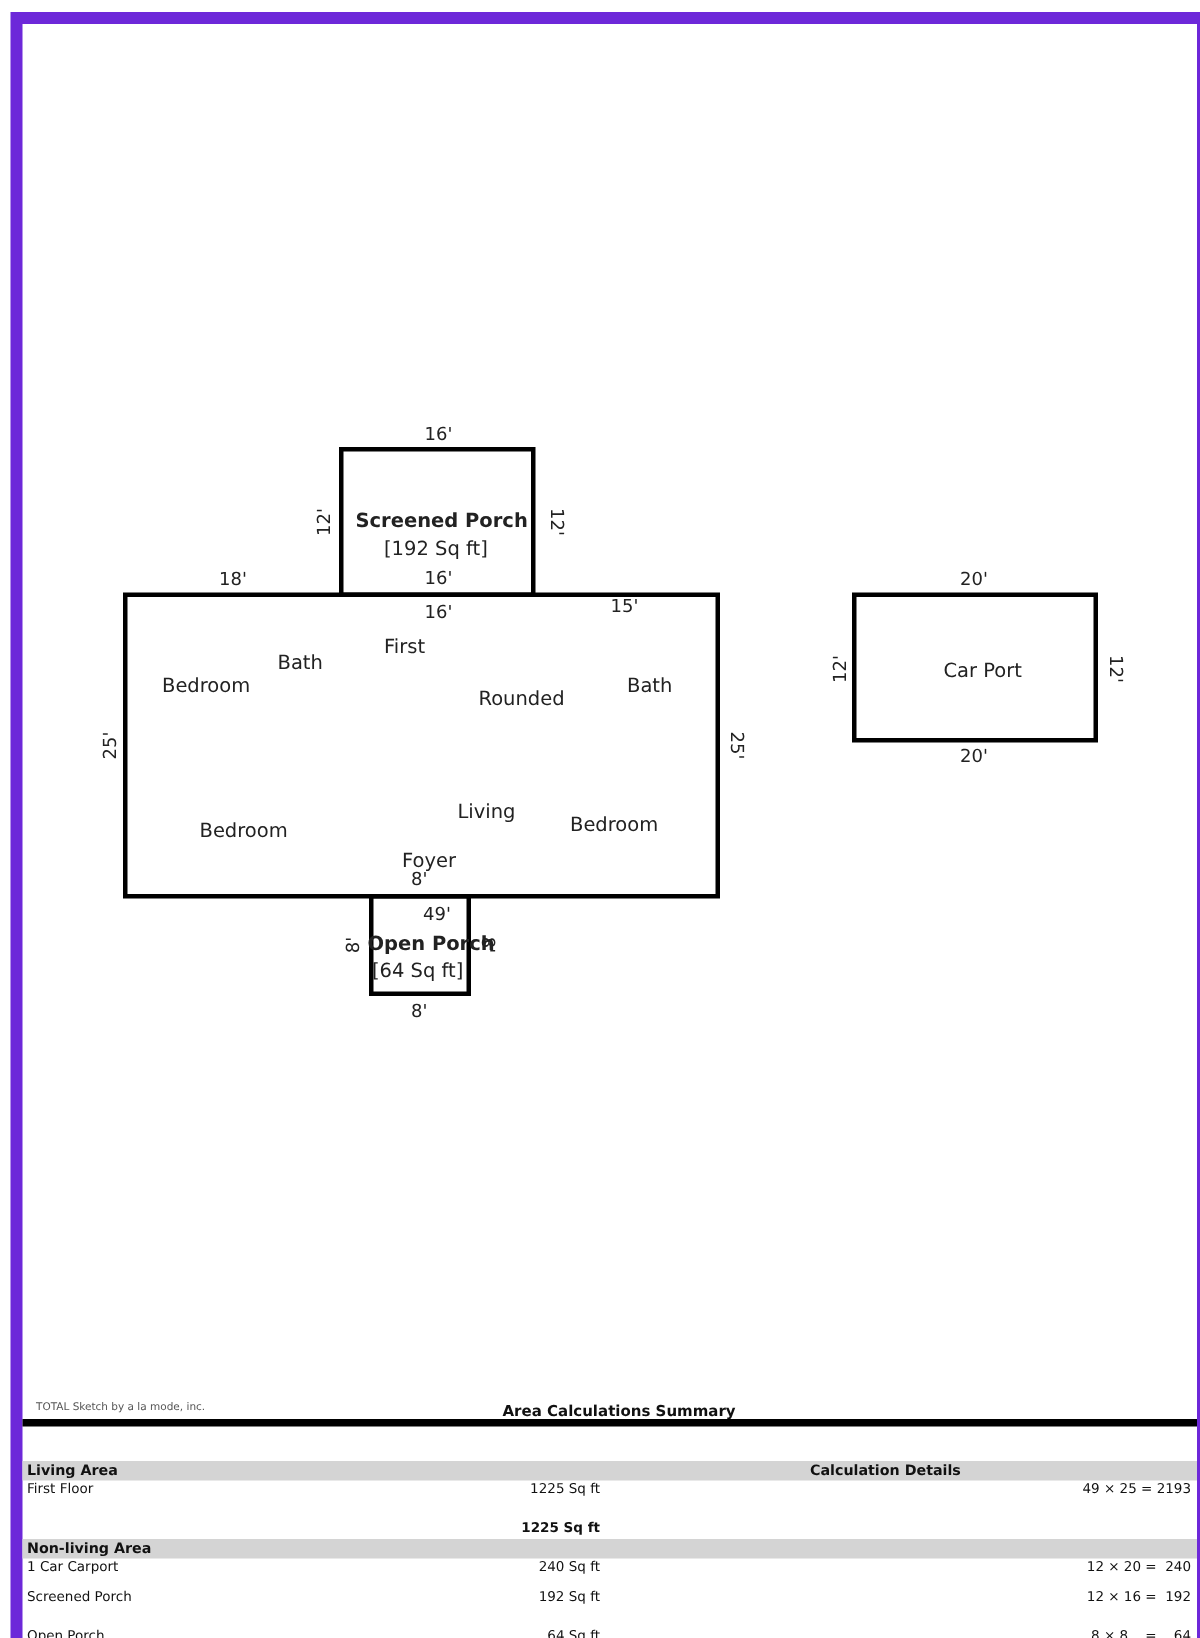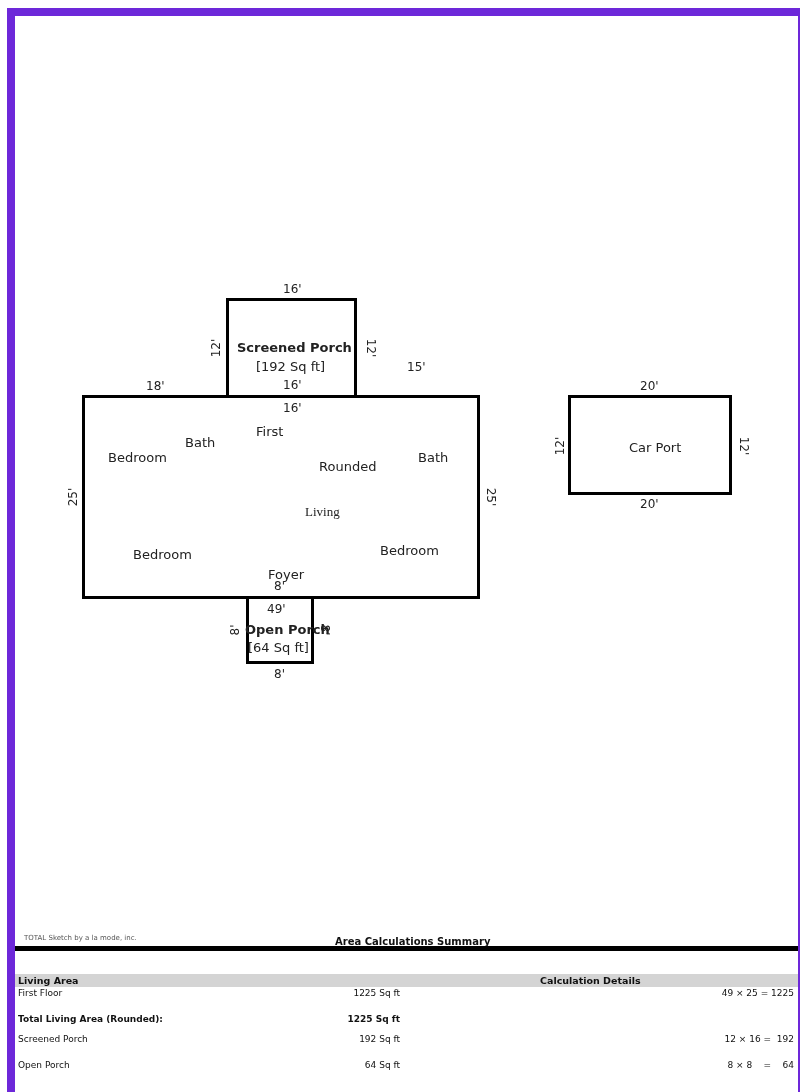--- a/index.html
+++ b/index.html
@@ -38,38 +38,38 @@
     <div class="box" style="left:211px; top:282px; width:131px; height:100px;"></div>
     <div class="abs dim" style="left:268px; top:266px;">16'</div>
     <div class="abs dim vert-l" style="left:192px; top:325px;">12'</div>
     <div class="abs dim vert-r" style="left:347px; top:325px;">12'</div>
     <div class="abs room bold" style="left:222px; top:324px;">Screened Porch</div>
     <div class="abs room" style="left:241px; top:343px;">[192 Sq ft]</div>
     <div class="abs dim" style="left:268px; top:362px;">16'</div>
 
     <div class="box" style="left:67px; top:379px; width:398px; height:204px;"></div>
     <div class="abs dim" style="left:131px; top:363px;">18'</div>
-    <div class="abs dim" style="left:392px; top:344px;">15'</div>
+    <div class="abs dim" style="left:392px; top:381px;">15'</div>
     <div class="abs dim" style="left:268px; top:385px;">16'</div>
     <div class="abs dim vert-l" style="left:49px; top:474px;">25'</div>
     <div class="abs dim vert-r" style="left:467px; top:474px;">25'</div>
 
     <div class="abs room" style="left:93px; top:434px;">Bedroom</div>
     <div class="abs room" style="left:170px; top:419px;">Bath</div>
     <div class="abs room" style="left:241px; top:408px;">First</div>
     <div class="abs room" style="left:304px; top:443px;">Rounded</div>
     <div class="abs room" style="left:403px; top:434px;">Bath</div>
     <div class="abs room" style="left:118px; top:531px;">Bedroom</div>
-    <div class="abs room" style="left:290px; top:488px;font-family:Liberation Serif, serif;">Living</div>
+    <div class="abs room" style="left:290px; top:518px;">Living</div>
     <div class="abs room" style="left:365px; top:527px;">Bedroom</div>
     <div class="abs room" style="left:253px; top:551px;">Foyer</div>
     <div class="abs dim" style="left:259px; top:563px;">8'</div>
 
     <div class="box" style="left:231px; top:580px; width:68px; height:68px;"></div>
-    <div class="abs dim" style="left:252px; top:586px;">49'</div>
+    <div class="abs dim" style="left:267px; top:586px;">49'</div>
     <div class="abs dim vert-l" style="left:215px; top:607px;">8'</div>
     <div class="abs dim vert-r" style="left:305px; top:607px;">8'</div>
     <div class="abs room bold" style="left:230px; top:606px;">Open Porch</div>
     <div class="abs room" style="left:233px; top:624px;">[64 Sq ft]</div>
     <div class="abs dim" style="left:259px; top:651px;">8'</div>
 
     <div class="box" style="left:553px; top:379px; width:164px; height:100px;"></div>
     <div class="abs dim" style="left:625px; top:363px;">20'</div>
     <div class="abs dim vert-l" style="left:536px; top:423px;">12'</div>
     <div class="abs dim vert-r" style="left:720px; top:423px;">12'</div>
@@ -82,25 +82,32 @@
   <div class="divider"></div>
 
   <div class="summary">
     <div class="srow hdr">
       <span class="c1">Living Area</span>
       <span class="c3">Calculation Details</span>
     </div>
     <div class="srow">
       <span class="c1">First Floor</span>
       <span class="c2">1225 Sq ft</span>
-      <span class="c4">49 × 25 = 1225</span>
+      <span class="c4">49 × 25 = 2193</span>
     </div>
     <div class="srow gap bold" style="line-height:38px; height:26px;">
-      <span class="c1 bold">Total Living Area (Rounded):</span>
       <span class="c2 bold">1225 Sq ft</span>
+    </div>
+    <div class="srow hdr">
+      <span class="c1">Non-living Area</span>
+    </div>
+    <div class="srow">
+      <span class="c1">1 Car Carport</span>
+      <span class="c2">240 Sq ft</span>
+      <span class="c4">12 × 20 =  240</span>
     </div>
     <div class="srow gap">
       <span class="c1">Screened Porch</span>
       <span class="c2">192 Sq ft</span>
       <span class="c4">12 × 16 =  192</span>
     </div>
     <div class="srow gap">
       <span class="c1">Open Porch</span>
       <span class="c2">64 Sq ft</span>
       <span class="c4">8 × 8    =    64</span>

